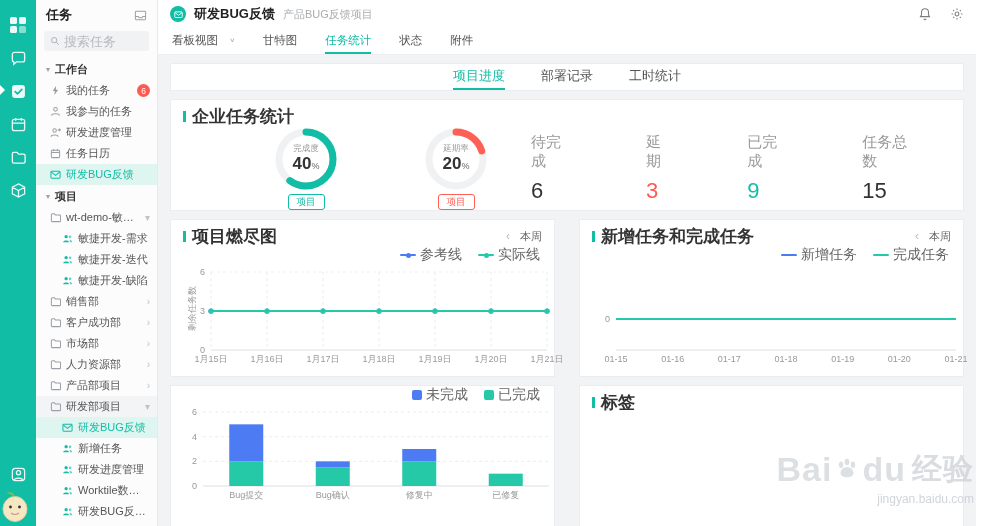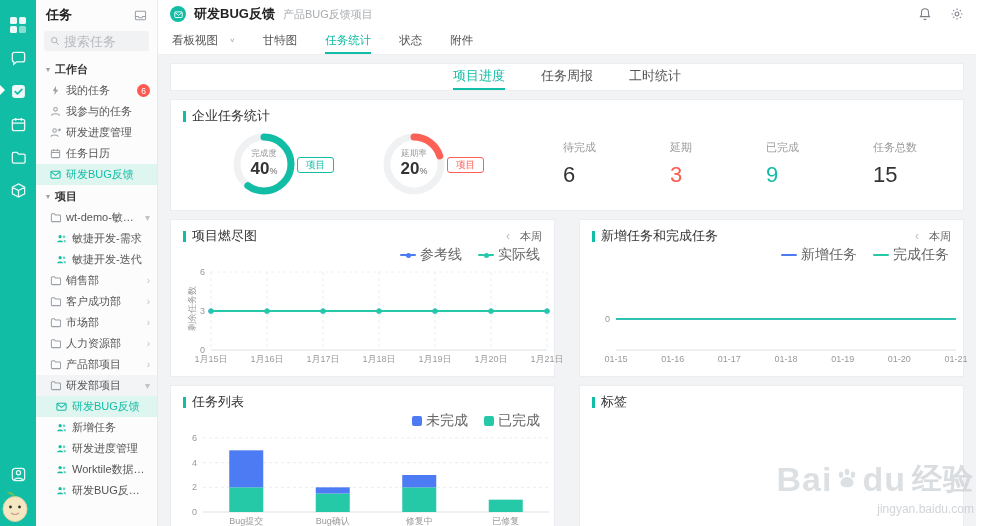--- a/index.html
+++ b/index.html
@@ -28,21 +28,21 @@
     align-items:center;padding:0 6px;gap:4px;flex:none}
   .sb-search input{border:0;background:transparent;outline:0;width:72px;font-size:13px;color:#666}
   .sb-search input::placeholder{color:#b7babd}
   .sb-list{flex:1;overflow:hidden}
   .sb-section{height:22px;display:flex;align-items:center;padding:0 10px;gap:5px;color:#333;
     font-weight:bold;cursor:pointer}
   .caret{font-size:8px;color:#9aa0a6}
   .sb-item{height:21px;display:flex;align-items:center;padding:0 7px 0 14px;gap:5px;
     cursor:pointer;color:#555;white-space:nowrap}
   .sb-item .lbl{overflow:hidden;text-overflow:ellipsis;flex:1}
-  .sb-item.indent{padding-left:20px}
+  .sb-item.indent{padding-left:26px}
   .sb-item.active{background:#dff5ef;color:#12bda6}
   .sb-item.active .ic{color:#12bda6}
   .sb-item.shaded{background:#f3f4f5}
   .ic{display:flex;align-items:center;flex:none}
   .ic-gray{color:#9aa0a6}.ic-teal{color:#12bda6}
   .badge{background:#ff5a52;color:#fff;font-size:8.5px;min-width:13px;height:13px;
     border-radius:7px;display:flex;align-items:center;justify-content:center;padding:0 3px;flex:none}
   .chev{color:#c0c3c6;font-size:10px;flex:none}
 
   
@@ -62,58 +62,58 @@
 
   .content{flex:1;padding:8px 12px;overflow:hidden}
   .subtabs{background:#fff;border:1px solid #ebedf0;height:28px;display:flex;align-items:stretch;
     justify-content:center;gap:36px;margin-bottom:8px}
   .subtab{font-size:13px;color:#555;display:flex;align-items:center;cursor:pointer;
     border-bottom:2px solid transparent}
   .subtab.active{color:#12bda6;border-bottom-color:#12bda6}
 
   .panel{background:#fff;border:1px solid #ebedf0;position:relative}
   .p-head{display:flex;align-items:center;padding:8px 12px 2px;gap:6px;height:26px}
-  .p-title{font-size:13px;font-weight:normal;color:#333;display:flex;align-items:center;gap:6px}
+  .p-title{font-size:17px;font-weight:bold;color:#333;display:flex;align-items:center;gap:6px}
   .p-title::before{content:"";width:3px;height:11px;background:#12bda6;display:inline-block}
   .p-ctrl{margin-left:auto;display:flex;align-items:center;gap:10px;font-size:11px;color:#666;cursor:pointer}
   .chev-l{color:#b9bcc0;font-size:12px}
 
   .stats-panel{height:112px;margin-bottom:8px;display:flex;flex-direction:column}
   .stats-body{flex:1;display:flex;align-items:center;padding:0 46px 8px 60px}
-  .gauge-block{display:flex;flex-direction:row;align-items:center;width:150px;flex:none}
+  .gauge-block{display:flex;flex-direction:column;align-items:center;width:150px;flex:none}
   .gauge-wrap{position:relative;width:66px;height:66px}
   .gauge-text{position:absolute;inset:0;display:flex;flex-direction:column;align-items:center;
     justify-content:center;gap:0}
   .g-label{font-size:8.5px;color:#999}
   .g-value{font-size:17px;font-weight:bold;color:#333;line-height:18px}
   .g-value .suf{font-size:9px;font-weight:normal;color:#666}
   .gauge-tag{font-size:9.5px;border:1px solid;border-radius:3px;padding:0 8px;line-height:14px;
     margin-top:2px;cursor:pointer}
   .stat-group{margin-left:auto;display:flex;gap:74px}
-  .s-label{font-size:11px;color:#999;margin-bottom:7px}
+  .s-label{font-size:15px;color:#999;margin-bottom:7px}
   .s-value{font-size:22px;color:#333}
 
   .charts-row,.bottom-row{display:flex;gap:24px}
   .charts-row{margin-bottom:8px}
   .chart-panel{flex:1;height:158px;display:flex;flex-direction:column;min-width:0}
   .bottom-row .chart-panel,.bottom-row .panel{height:200px}
   .legend{display:flex;justify-content:flex-end;gap:16px;padding:2px 14px 0;font-size:14px;
     color:#666;align-items:center;height:16px}
   .leg-item{display:flex;align-items:center;gap:4px;cursor:pointer}
   .lm-sq{width:10px;height:10px;border-radius:2px;display:inline-block}
   .lm-ln{width:16px;height:2px;border-radius:1px;display:inline-block;position:relative}
   .lm-dot{position:absolute;left:5.5px;top:-1.5px;width:5px;height:5px;border-radius:50%}
   .chart-box{height:104px;margin:2px 6px 0;position:relative}
   #box2{height:100px}
   .ylabel{position:absolute;left:-15px;top:38px;width:60px;text-align:center;font-size:9px;
     color:#999;transform:rotate(-90deg)}
   .tags-body{flex:1}
 
   
-  .wm{position:absolute;right:16px;bottom:10px;text-align:right;pointer-events:none;z-index:9}
+  .wm{position:absolute;right:16px;bottom:20px;text-align:right;pointer-events:none;z-index:9}
   .wm-main{display:flex;align-items:center;justify-content:flex-end;gap:2px;
     font-size:34px;font-weight:bold;color:rgba(198,203,208,.6);letter-spacing:1px}
   .wm-cn{font-size:30px;color:rgba(198,203,208,.65);margin-left:4px}
   .wm-sub{font-size:12px;color:rgba(198,203,208,.8);margin-top:2px}
   .mascot{position:absolute;left:1px;bottom:0;z-index:9;pointer-events:none}
 </style>
 </head>
 <body>
 
 <div class="app">
@@ -264,20 +264,31 @@
           <span class="ic ic-teal">
             <svg width="11" height="11" viewBox="0 0 12 12" fill="currentColor">
               <circle cx="4.5" cy="4" r="1.8"></circle>
               <path d="M1.2 10 C1.2 7.6 7.8 7.6 7.8 10 Z"></path>
               <circle cx="8.8" cy="4.2" r="1.4" opacity=".65"></circle>
               <path d="M8.2 7.3 C10.2 7.5 11 8.6 11 10 H8.8 Z" opacity=".65"></path>
             </svg>
           </span>
           <span class="lbl">敏捷开发-迭代</span>
         </div>
+        <div class="sb-item indent">
+          <span class="ic ic-teal">
+            <svg width="11" height="11" viewBox="0 0 12 12" fill="currentColor">
+              <circle cx="4.5" cy="4" r="1.8"></circle>
+              <path d="M1.2 10 C1.2 7.6 7.8 7.6 7.8 10 Z"></path>
+              <circle cx="8.8" cy="4.2" r="1.4" opacity=".65"></circle>
+              <path d="M8.2 7.3 C10.2 7.5 11 8.6 11 10 H8.8 Z" opacity=".65"></path>
+            </svg>
+          </span>
+          <span class="lbl">敏捷开发-缺陷</span>
+        </div>
         <div class="sb-item">
           <span class="ic ic-gray">
             <svg width="11" height="11" viewBox="0 0 12 12" fill="none" stroke="currentColor" stroke-width="1.1">
               <path d="M1.5 3 a1 1 0 0 1 1-1 h2.3 l1.2 1.3 h4.5 a1 1 0 0 1 1 1 v5.2 a1 1 0 0 1 -1 1 h-8 a1 1 0 0 1 -1-1 Z"></path>
             </svg>
           </span>
           <span class="lbl">销售部</span>
           <span class="chev">›</span>
         </div>
         <div class="sb-item">
@@ -425,21 +436,21 @@
         </div>
       </div>
 
     <div class="content">
 
       <div class="subtabs" id="subTabs">
           <div class="subtab active">
             <span>项目进度</span>
           </div>
           <div class="subtab">
-            <span>任务周报</span>
+            <span>部署记录</span>
           </div>
           <div class="subtab">
             <span>工时统计</span>
           </div>
         </div>
 
       <div class="panel stats-panel">
         <div class="p-head">
           <span class="p-title">企业任务统计</span>
         </div>
@@ -579,23 +590,20 @@
                 <text x="313.3333333333333" y="98" text-anchor="middle" fill="#999" font-size="9">01-20</text>
                 <text x="370" y="98" text-anchor="middle" fill="#999" font-size="9">01-21</text>
                 <polyline points="30,54.8 86.66666666666666,54.8 143.33333333333331,54.8 200,54.8 256.66666666666663,54.8 313.3333333333333,54.8 370,54.8" fill="none" stroke="#4d7bf3" stroke-width="1.8"></polyline>
                 <polyline points="30,54.8 86.66666666666666,54.8 143.33333333333331,54.8 200,54.8 256.66666666666663,54.8 313.3333333333333,54.8 370,54.8" fill="none" stroke="#25c9a7" stroke-width="1.8"></polyline>
               </svg></div>
         </div>
       </div>
 
       <div class="bottom-row">
         <div class="panel chart-panel">
-          <div class="p-head">
-            <span class="p-title">任务列表</span>
-          </div>
           <div class="legend" id="legend2">
               <span class="leg-item">
                 <span class="lm-sq" style="background: rgb(77, 123, 243);"></span>
                 <span>未完成</span>
               </span>
               <span class="leg-item">
                 <span class="lm-sq" style="background: rgb(37, 201, 167);"></span>
                 <span>已完成</span>
               </span>
             </div>

